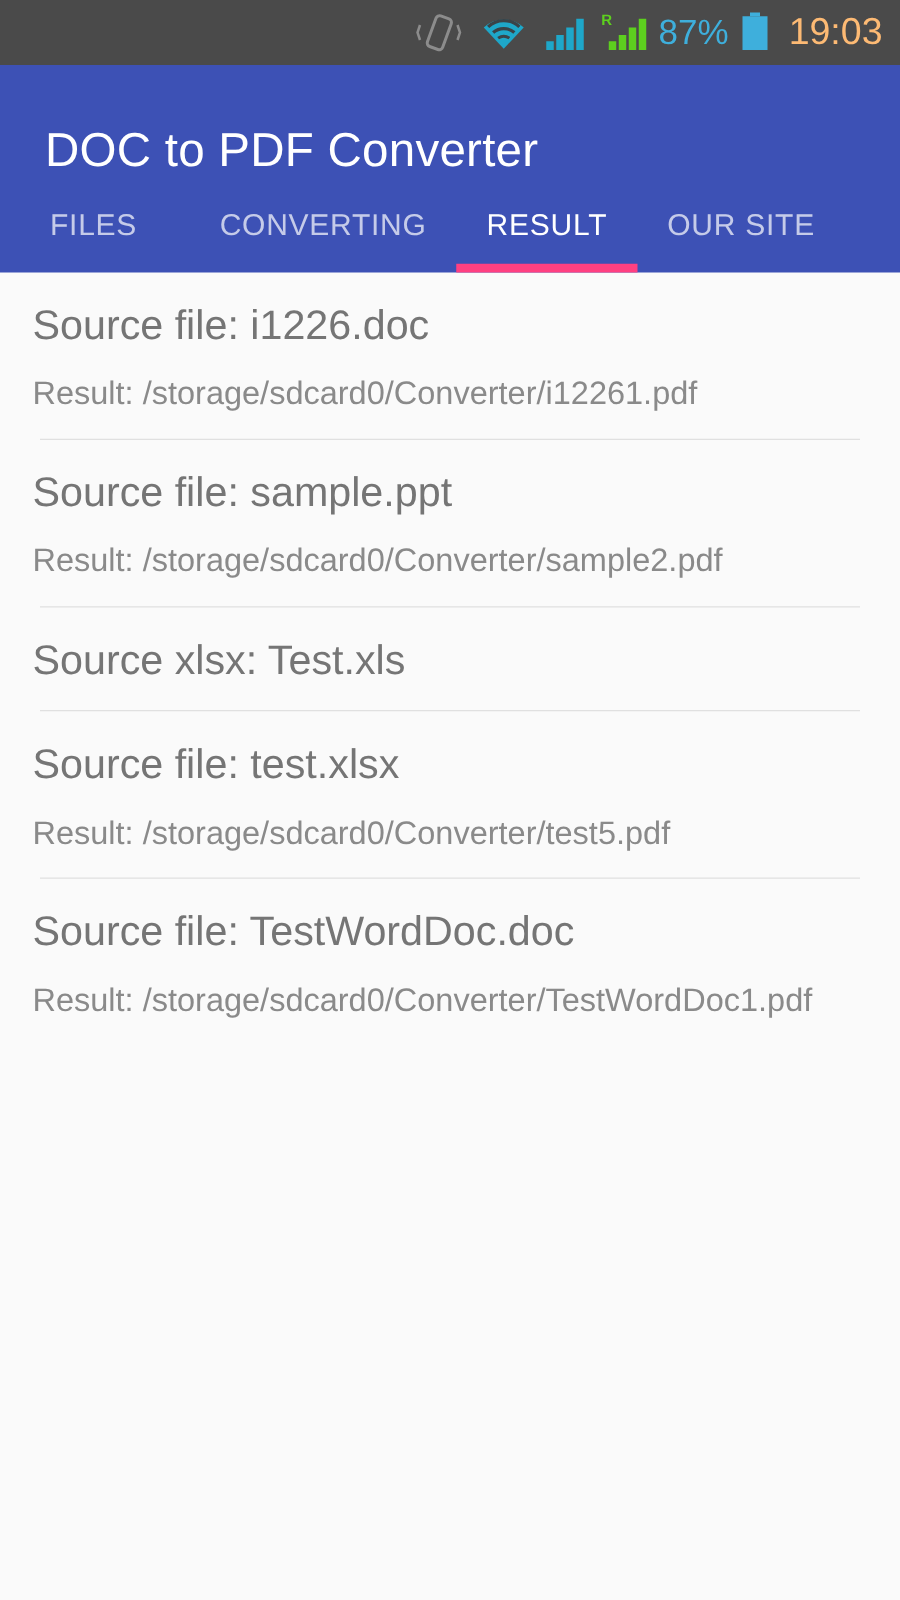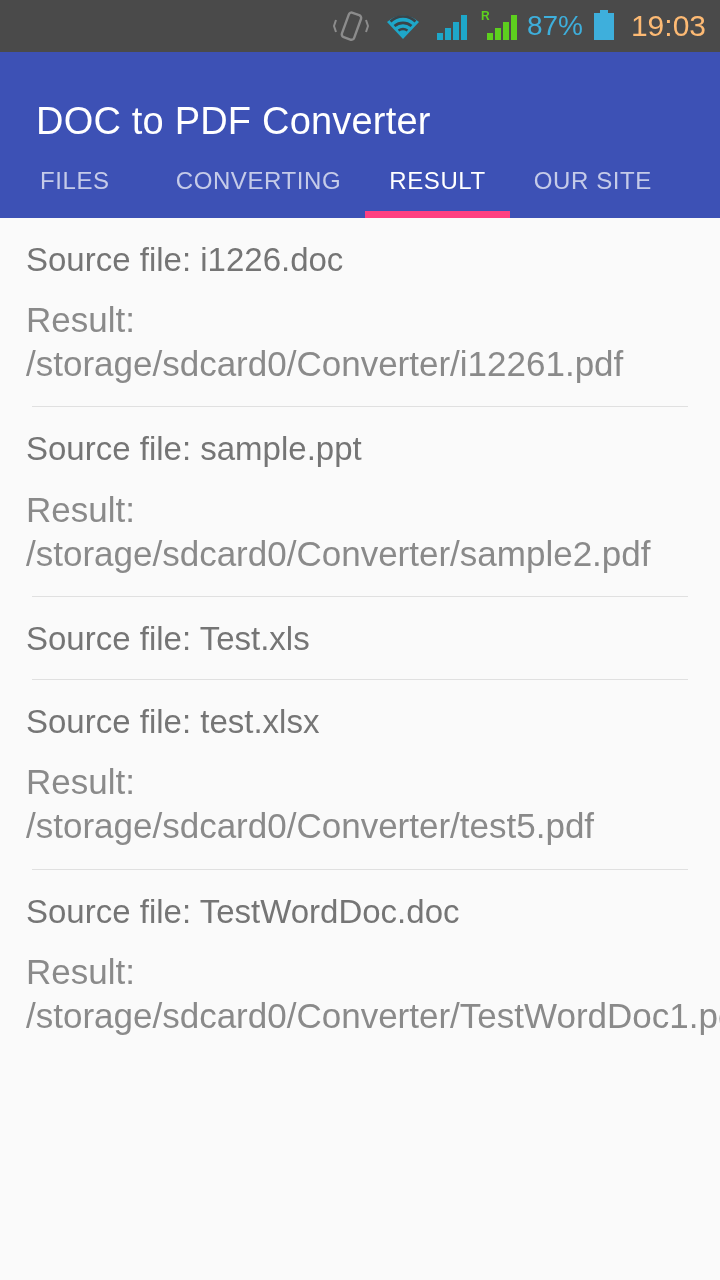--- a/index.html
+++ b/index.html
@@ -88,21 +88,21 @@
   }
   .item-source{
     color:#757575;
     font-size:33px;
     font-weight:400;
     line-height:1.22;
     letter-spacing:0px;
   }
   .item-result{
     color:#8A8A8A;
-    font-size:35px;
+    font-size:26px;
     font-weight:400;
     line-height:1.26;
     letter-spacing:0px;
     margin-top:18px;
   }
   .divider{
     height:1px;
     background:#E0E0E0;
     margin:0 32px;
   }
@@ -196,21 +196,21 @@
   </div>
   <div class="divider"></div>
 
   <div class="list-item">
     <div class="item-source">Source file: sample.ppt</div>
     <div class="item-result">Result: /storage/sdcard0/Converter/sample2.pdf</div>
   </div>
   <div class="divider"></div>
 
   <div class="list-item">
-    <div class="item-source">Source file: Test.xls</div>
+    <div class="item-source">Source xlsx: Test.xls</div>
   </div>
   <div class="divider"></div>
 
   <div class="list-item">
     <div class="item-source">Source file: test.xlsx</div>
     <div class="item-result">Result: /storage/sdcard0/Converter/test5.pdf</div>
   </div>
   <div class="divider"></div>
 
   <div class="list-item">

